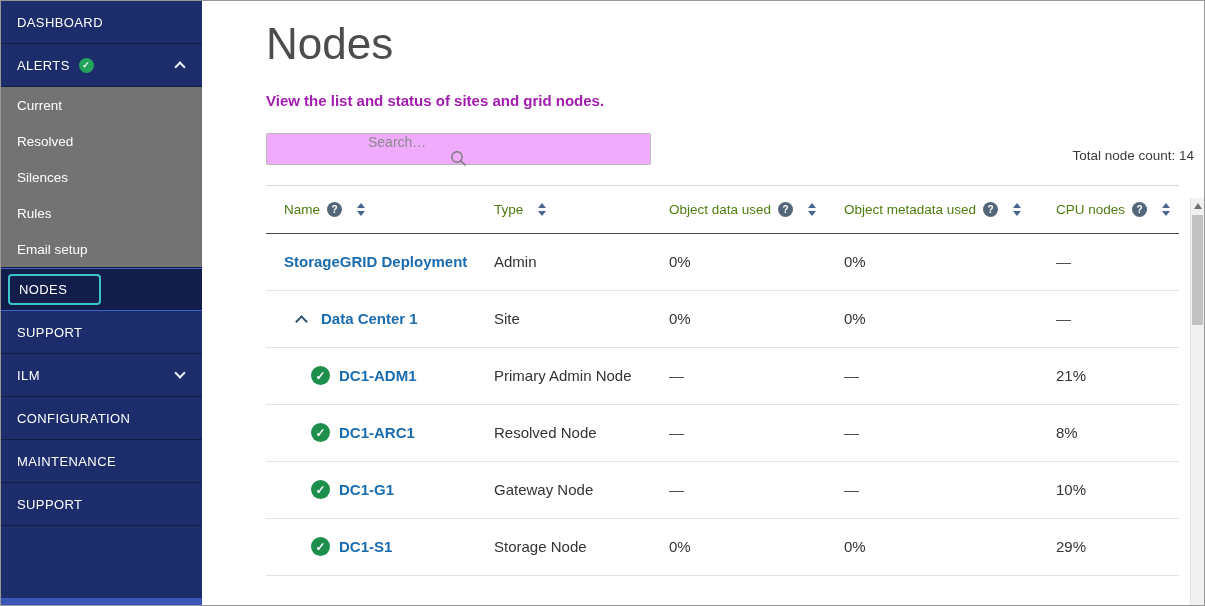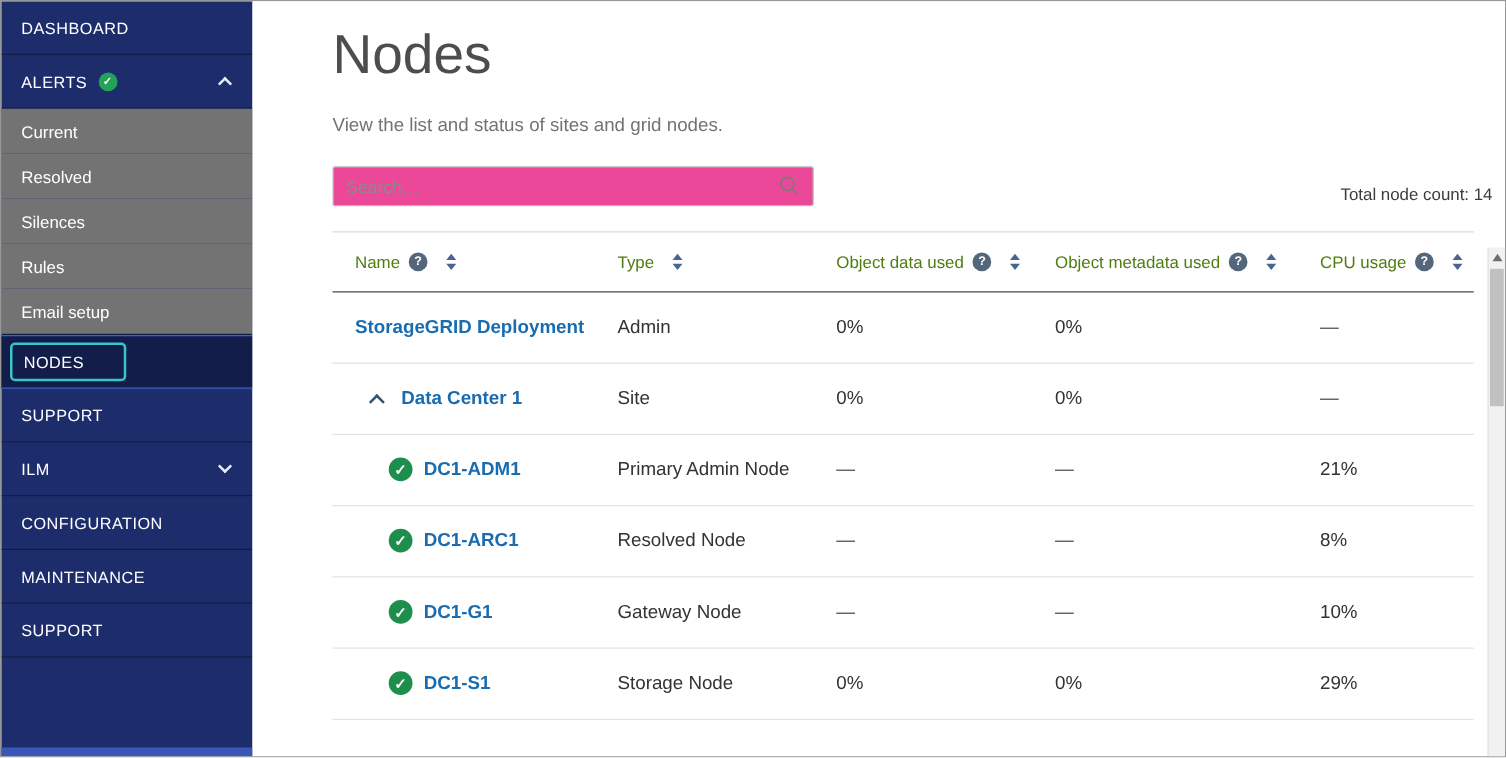--- a/index.html
+++ b/index.html
@@ -92,37 +92,39 @@
   .page-title {
     margin-top: 18px;
     font-size: 44px;
     font-weight: 400;
     color: #4d4d4d;
     line-height: 1.15;
   }
   .subtitle {
     margin-top: 22px;
     font-size: 15px;
-    color: #737373;
+    color: #a21caf;
+    font-weight: bold;
   }
   .toolbar {
     margin-top: 24px;
     display: flex;
     justify-content: space-between;
     align-items: flex-end;
     padding-right: 10px;
   }
   .search-box {
     width: 385px;
     height: 32px;
     border: 1px solid #b9b9b9;
     border-radius: 2px;
     display: flex;
     align-items: center;
-    background: #ec4899;
+    background: #f0abfc;
+    flex-direction: column;
   }
   .search-input {
     flex: 1;
     height: 100%;
     border: none;
     outline: none;
     padding: 0 10px;
     font-size: 14px;
     color: #333;
     font-family: inherit;
@@ -351,21 +353,21 @@
           </div>
           <div class="th c-om">
             <span class="th-label">Object metadata used</span>
             <span class="help-icon"></span>
             <span class="sort">
                 <i class="up"></i>
                 <i class="down"></i>
               </span>
           </div>
           <div class="th c-cpu">
-            <span class="th-label">CPU usage</span>
+            <span class="th-label">CPU nodes</span>
             <span class="help-icon"></span>
             <span class="sort">
                 <i class="up"></i>
                 <i class="down"></i>
               </span>
           </div>
         </div>
 
         <div class="trow">
           <div class="c-name name-cell">

